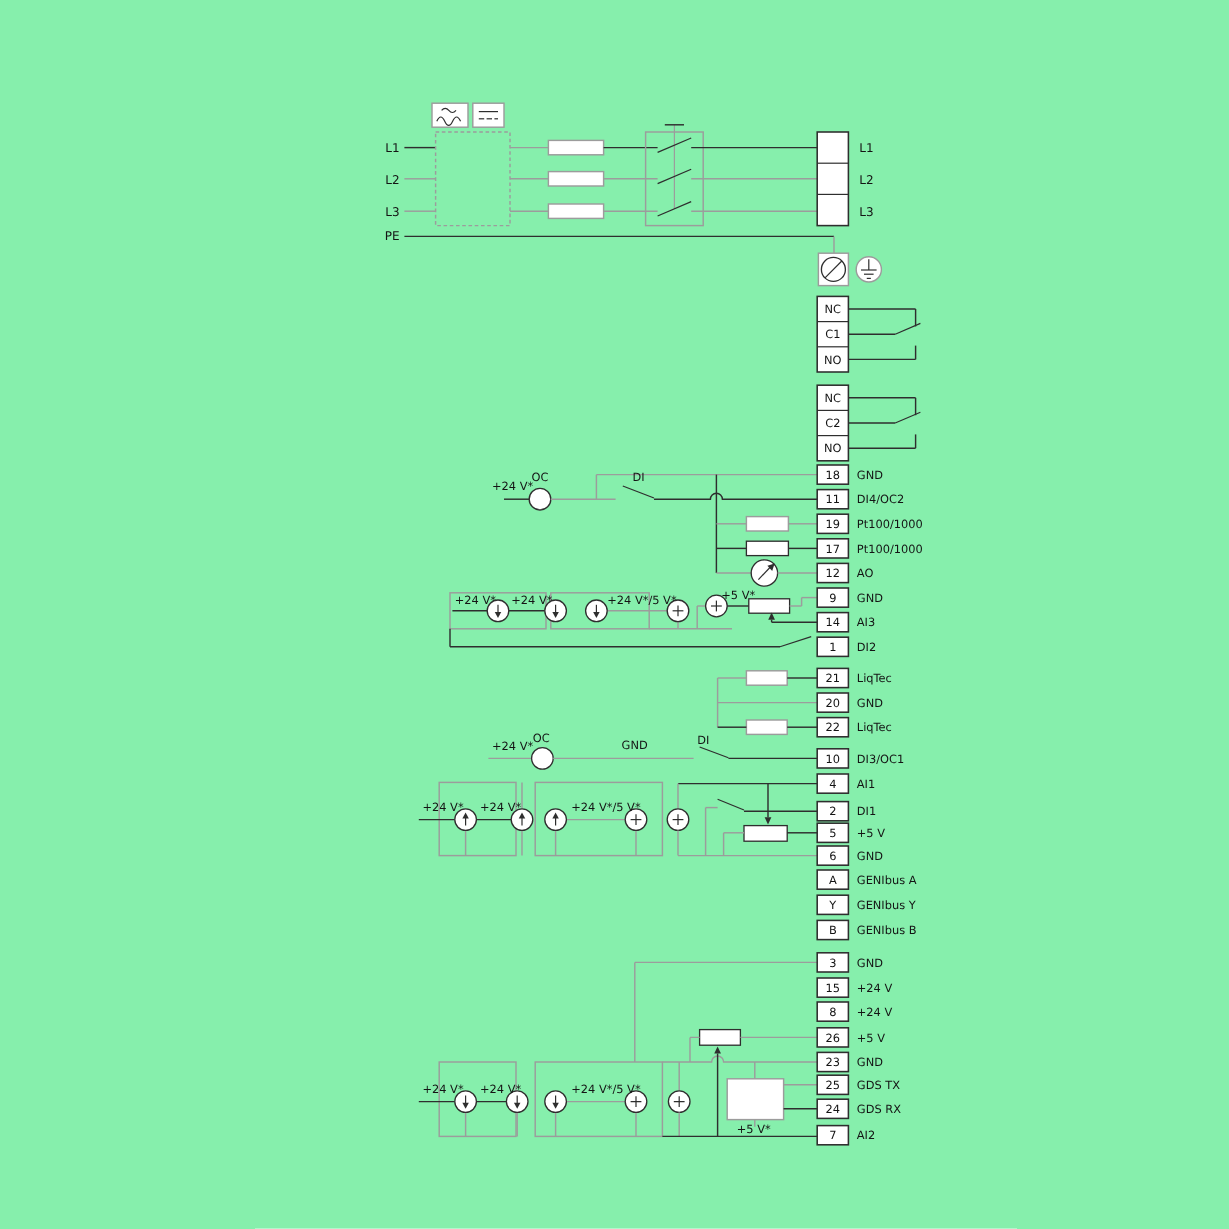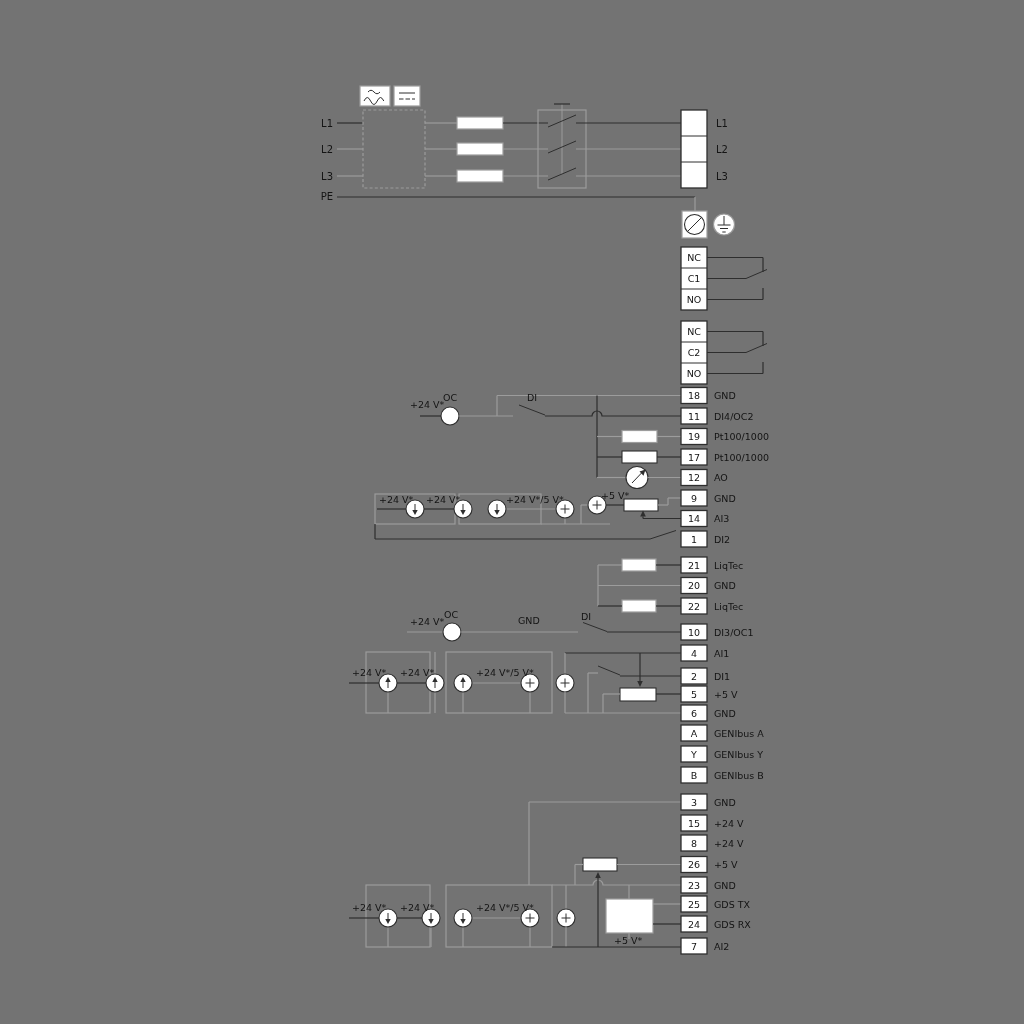--- a/index.html
+++ b/index.html
@@ -1,16 +1,16 @@
 <!DOCTYPE html>
 <html><head>
 <meta charset="utf-8">
 <style>
   html,body{margin:0;padding:0;background:#ffffff;}
-  .page{width:1024px;height:1024px;background:#737373;position:relative;font-family:"DejaVu Sans",sans-serif;}
+  .page{width:1024px;height:1024px;background:#86efac;position:relative;font-family:"DejaVu Sans",sans-serif;}
   svg text{font-family:"DejaVu Sans","Liberation Sans",sans-serif;font-size:9.5px;fill:#141414;}
   svg text.lb{font-size:10px;}
   .num{text-anchor:middle;}
   .end{text-anchor:end;}
   .wd{stroke:#2e2e2e;stroke-width:1.2;fill:none;}
   .wg{stroke:#9c9c9c;stroke-width:1.2;fill:none;}
   .thin{stroke-width:1;}
   .bx{stroke:#2e2e2e;stroke-width:1.3;fill:#ffffff;}
   .bxg{stroke:#9c9c9c;stroke-width:1.2;fill:#ffffff;}
   .bxo{stroke:#9c9c9c;stroke-width:1.2;fill:none;}

